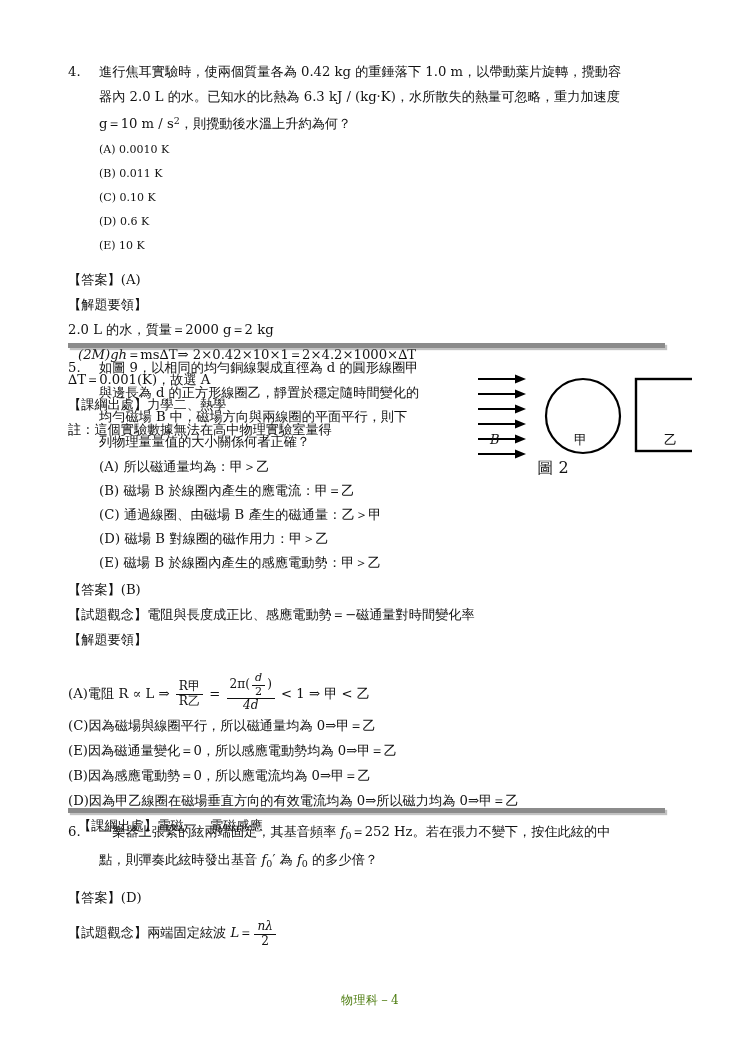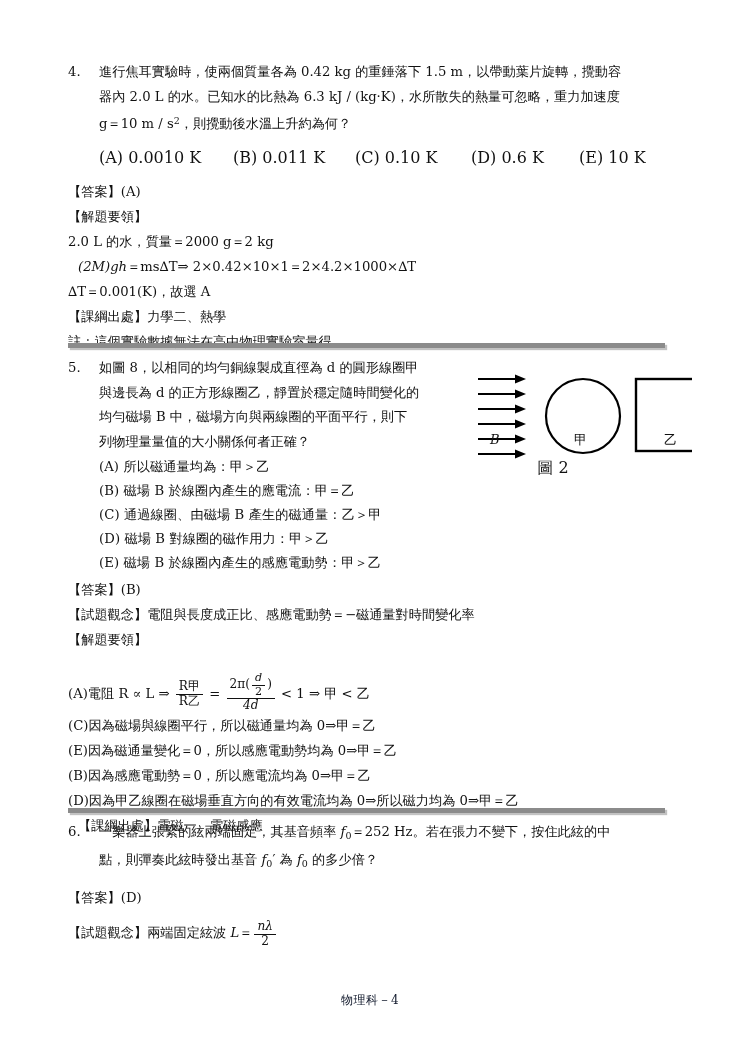--- a/index.html
+++ b/index.html
@@ -50,23 +50,24 @@
   }
   .qstem {
     font-size: 13.2px;
     line-height: 24.5px;
     text-align: justify;
     text-justify: inter-ideograph;
   }
   .opts-row {
     margin-left: 31px;
     display: flex;
-    font-size: 16px;
+    font-size: 11px;
     line-height: 24px;
-    margin-top: 9px;
+    margin-top: 1px;
+    flex-direction: column;
   }
   .opts-row .opt { display: inline-block; }
 
   .sol {
     font-size: 13.2px;
     line-height: 25px;
     margin-left: 0;
   }
   .sol.indent1 { margin-left: 10px; }
 
@@ -77,21 +78,21 @@
     height: 5px;
     background: #8b8b8b;
     box-shadow: 2px 2px 1px rgba(120,120,120,.45);
   }
 
   .footer {
     position: absolute;
     width: 740px;
     text-align: center;
     font-size: 12px;
-    color: #0f172a;
+    color: #4d7c0f;
     letter-spacing: .5px;
   }
 
   
   .it { font-style: italic; }
   .sub { font-size: .72em; vertical-align: -0.28em; }
   .sup { font-size: .72em; vertical-align: 0.45em; }
   .frac {
     display: inline-block;
     vertical-align: -0.55em;
@@ -136,21 +137,21 @@
 </style>
 </head>
 <body>
 
 <div class="page">
 
   <div class="content" style="top:60px;">
     <div style="position:relative;">
       <span class="num">4.</span>
       <div class="qbody qstem">
-        <div>進行焦耳實驗時，使兩個質量各為 0.42 kg 的重錘落下 1.5 m，以帶動葉片旋轉，攪動容</div>
+        <div>進行焦耳實驗時，使兩個質量各為 0.42 kg 的重錘落下 1.0 m，以帶動葉片旋轉，攪動容</div>
         <div>器內 2.0 L 的水。已知水的比熱為 6.3 kJ / (kg·K)，水所散失的熱量可忽略，重力加速度</div>
         <div><span>g＝10 m / s</span><span class="sup">2</span><span>，則攪動後水溫上升約為何？</span></div>
       </div>
     </div>
     <div class="opts-row">
       <span class="opt" style="width:134px">(A) 0.0010 K</span>
       <span class="opt" style="width:122px">(B) 0.011 K</span>
       <span class="opt" style="width:116px">(C) 0.10 K</span>
       <span class="opt" style="width:108px">(D) 0.6 K</span>
       <span class="opt">(E) 10 K</span>
@@ -164,21 +165,21 @@
     <div class="sol"><span>【課綱出處】</span><span>力學二、熱學</span></div>
     <div class="sol">註：這個實驗數據無法在高中物理實驗室量得</div>
   </div>
 
   <div class="sep" style="top:343px;"></div>
 
   <div class="content" style="top:356px;">
     <div style="position:relative;">
       <span class="num">5.</span>
       <div class="qbody qstem q5-stem">
-        <div>如圖 8，以相同的均勻銅線製成直徑為 d 的圓形線圈甲</div>
+        <div>如圖 9，以相同的均勻銅線製成直徑為 d 的圓形線圈甲</div>
         <div>與邊長為 d 的正方形線圈乙，靜置於穩定隨時間變化的</div>
         <div>均勻磁場 B 中，磁場方向與兩線圈的平面平行，則下</div>
         <div>列物理量量值的大小關係何者正確？</div>
       </div>
     </div>
     <div class="qbody" style="margin-top:1px">
       <div class="qline">(A) 所以磁通量均為：甲＞乙</div>
       <div class="qline">(B) 磁場 B 於線圈內產生的應電流：甲＝乙</div>
       <div class="qline">(C) 通過線圈、由磁場 B 產生的磁通量：乙＞甲</div>
       <div class="qline">(D) 磁場 B 對線圈的磁作用力：甲＞乙</div>

